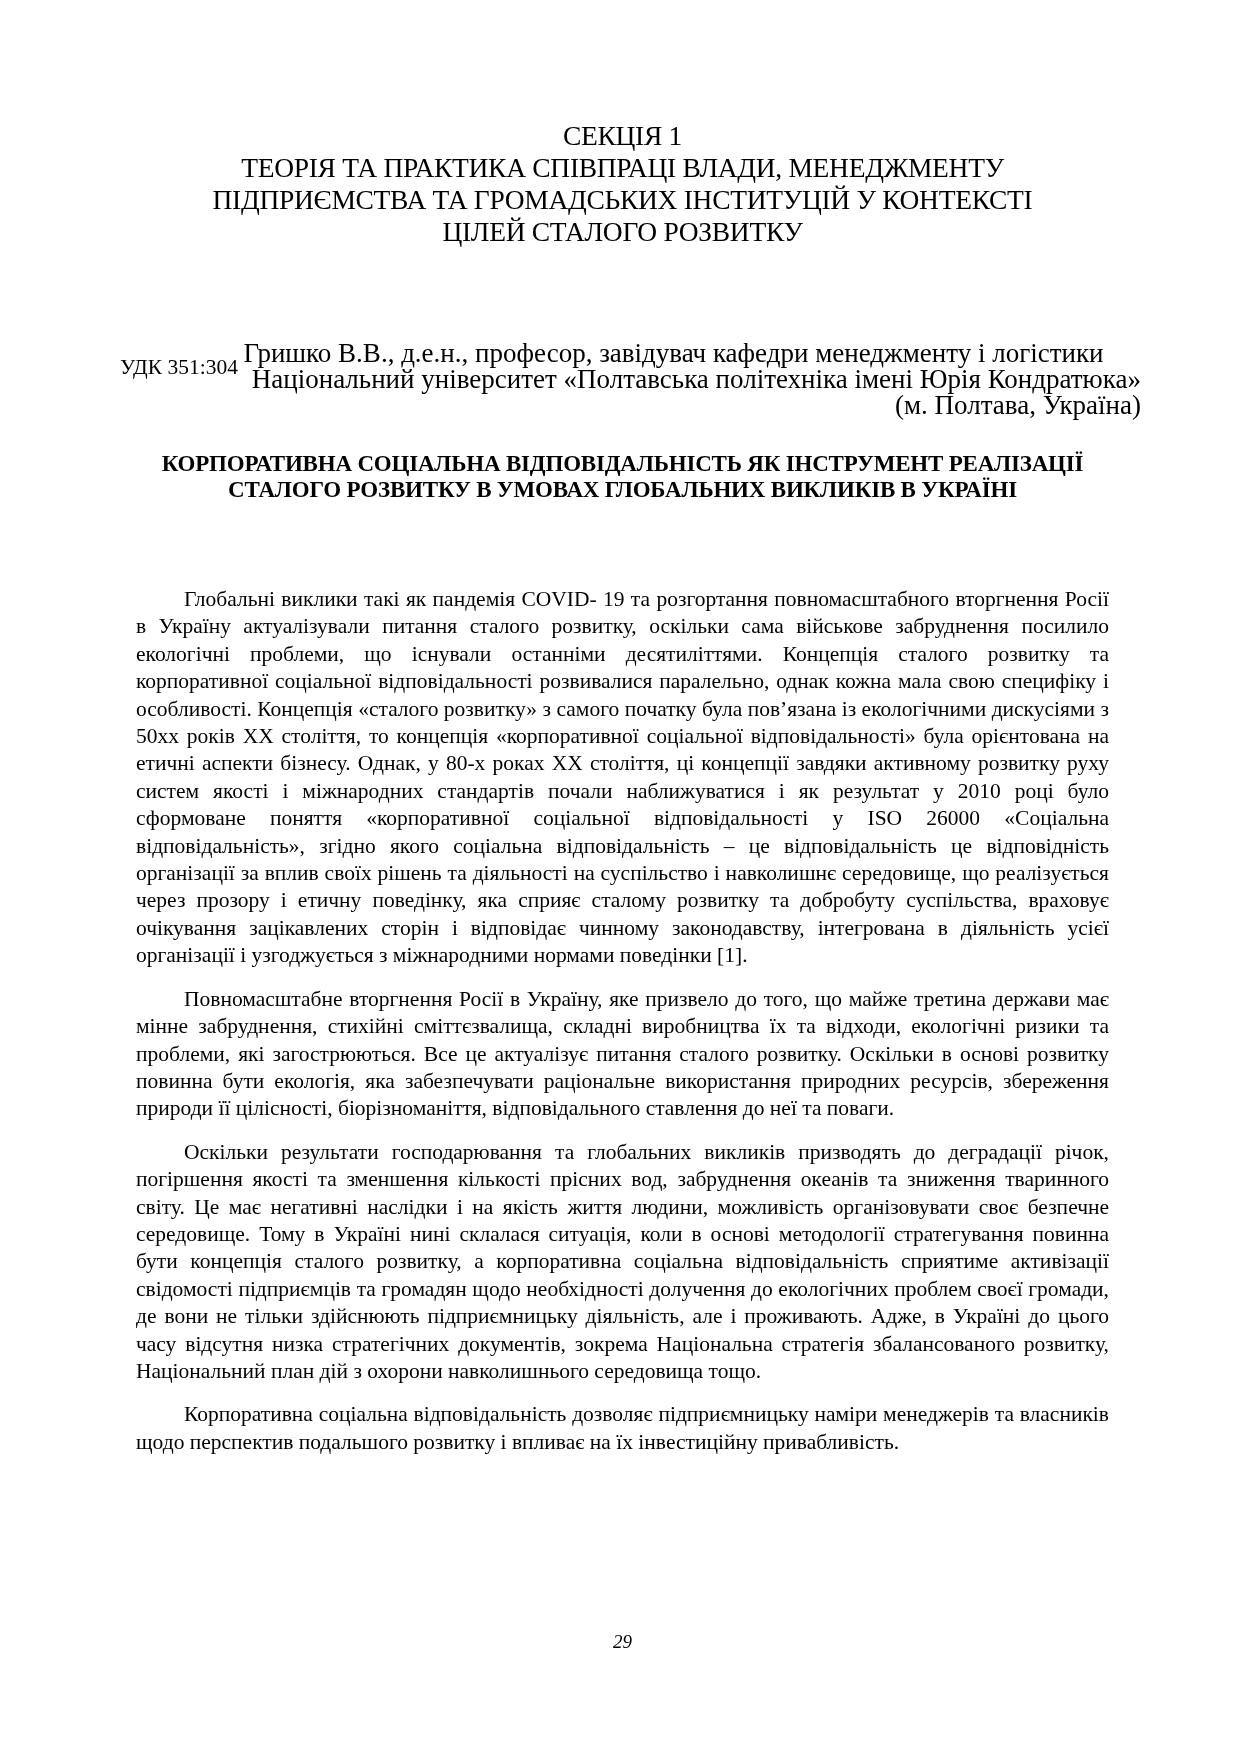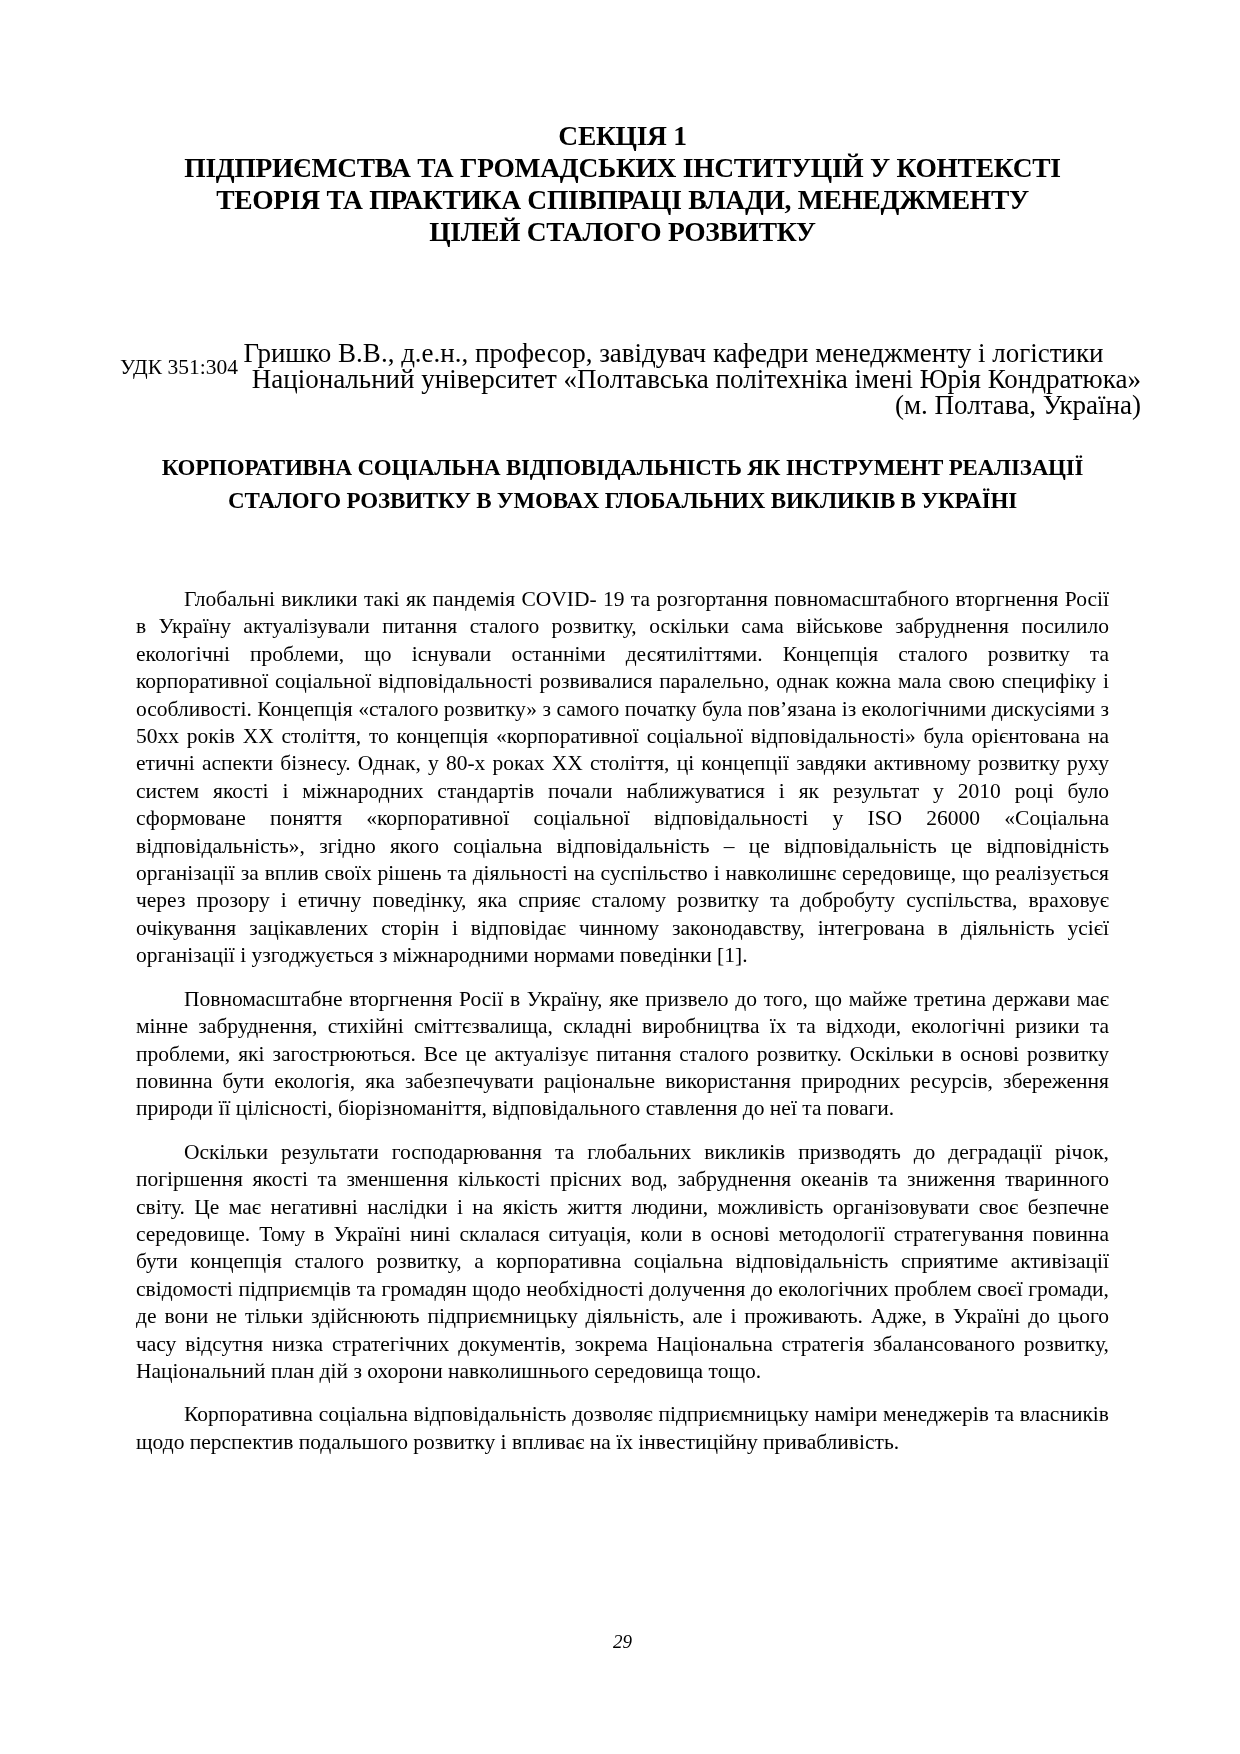--- a/index.html
+++ b/index.html
@@ -20,21 +20,21 @@
       left: 120px;
       top: 0;
       width: 1005px;
     }
     .section-heading {
       position: absolute;
       left: 0;
       top: 120px;
       width: 1005px;
       text-align: center;
-      font-weight: bold;
+      font-weight: normal;
       font-size: 27.5px;
       line-height: 32px;
       letter-spacing: -0.3px;
     }
     .section-heading div { white-space: nowrap; }
     .udk {
       position: absolute;
       left: 0;
       top: 314px;
       font-size: 21.5px;
@@ -53,21 +53,21 @@
     .author .name-line { padding-left: 70px; }
     .author .inst-line, .author .city-line { padding-left: 70px; text-align: right; }
     .article-title {
       position: absolute;
       left: 0;
       top: 451px;
       width: 1005px;
       text-align: center;
       font-weight: bold;
       font-size: 23px;
-      line-height: 33px;
+      line-height: 26px;
       letter-spacing: -0.2px;
     }
     .body-text {
       position: absolute;
       left: 0;
       top: 570px;
       width: 1005px;
       font-size: 21.5px;
       line-height: 27.4px;
       text-align: justify;
@@ -87,22 +87,22 @@
       font-style: italic;
     }
   </style>
 </head>
 <body>
 
 <div class="page">
 
   <div class="section-heading">
     <div>СЕКЦІЯ 1</div>
+    <div>ТЕОРІЯ ТА ПРАКТИКА СПІВПРАЦІ ВЛАДИ, МЕНЕДЖМЕНТУ</div>
     <div>ПІДПРИЄМСТВА ТА ГРОМАДСЬКИХ ІНСТИТУЦІЙ У КОНТЕКСТІ</div>
-    <div>ТЕОРІЯ ТА ПРАКТИКА СПІВПРАЦІ ВЛАДИ, МЕНЕДЖМЕНТУ</div>
     <div>ЦІЛЕЙ СТАЛОГО РОЗВИТКУ</div>
   </div>
 
   <div class="udk">УДК 351:304</div>
 
   <div class="author">
     <div class="name-line">Гришко В.В., д.е.н., професор, завідувач кафедри менеджменту і логістики</div>
     <div class="inst-line">Національний університет «Полтавська політехніка імені Юрія Кондратюка»</div>
     <div class="city-line">(м. Полтава, Україна)</div>
   </div>

